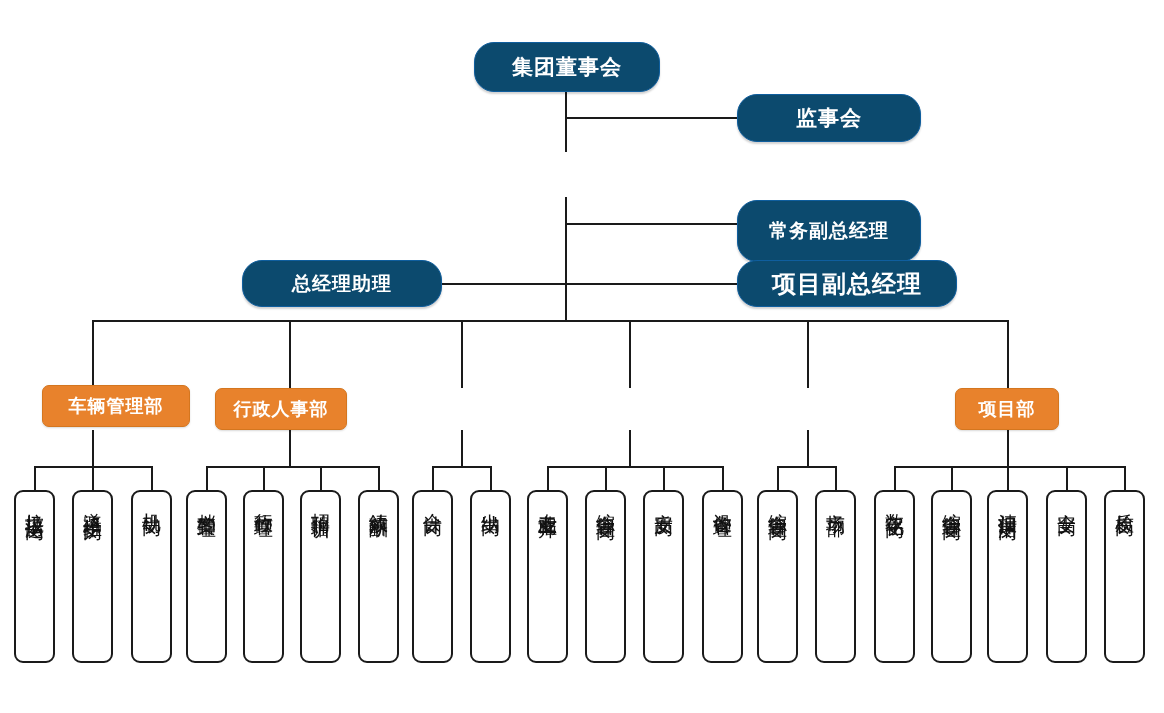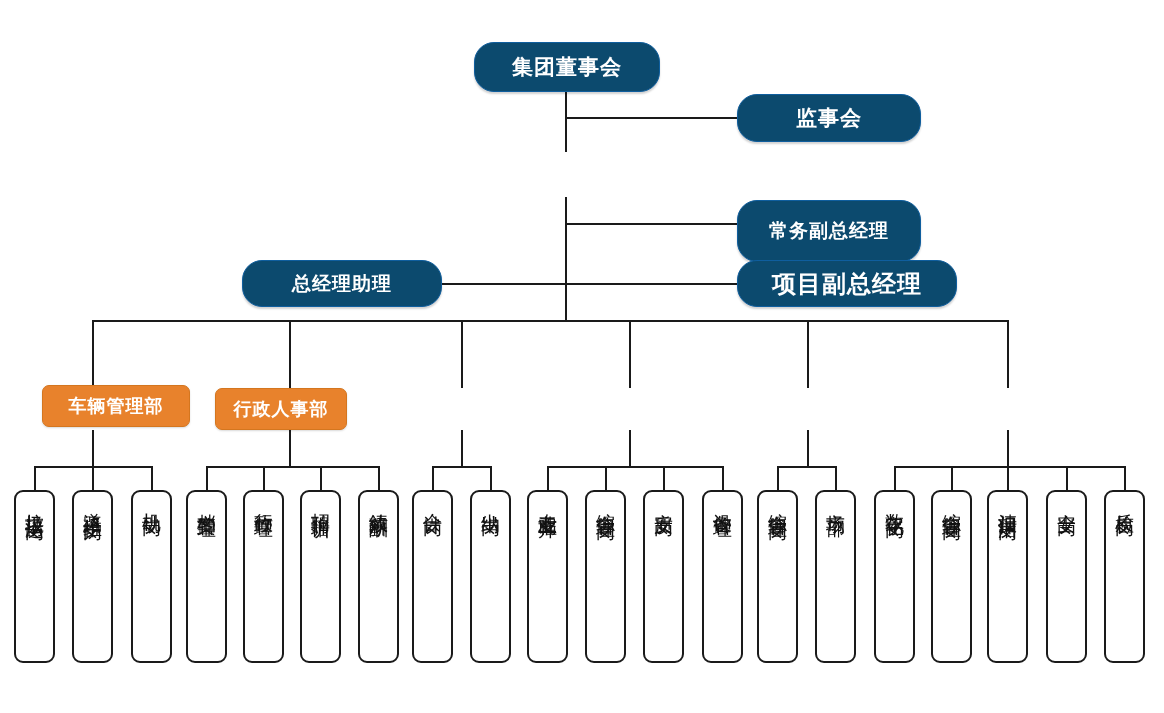--- a/index.html
+++ b/index.html
@@ -95,20 +95,21 @@
 
 
   <div class="node blue" style="left:737px;top:200px;width:184px;height:62px;font-size:19px;">常务副总经理</div>
 
   <div class="node blue" style="left:737px;top:260px;width:220px;height:47px;font-size:24px;">项目副总经理</div>
 
   <div class="node blue" style="left:242px;top:260px;width:200px;height:47px;font-size:19px;">总经理助理</div>
 
   <div class="node orange" style="left:18px;top:385px;width:148px;height:42px;margin-left:24px;">车辆管理部</div>
   <div class="node orange" style="left:215px;top:388px;width:132px;height:42px;">行政人事部</div>
+  <div class="node orange" style="left:955px;top:388px;width:104px;height:42px;">项目部</div>
 
   <div class="node leaf" style="left:14px;top:490px;width:41px;height:173px;">垃圾清运岗</div>
   <div class="node leaf" style="left:72px;top:490px;width:41px;height:173px;">道路维护岗</div>
   <div class="node leaf" style="left:131px;top:490px;width:41px;height:173px;">机动岗</div>
 
   <div class="node leaf" style="left:186px;top:490px;width:41px;height:173px;">档案管理</div>
   <div class="node leaf" style="left:243px;top:490px;width:41px;height:173px;">行政管理</div>
   <div class="node leaf" style="left:300px;top:490px;width:41px;height:173px;">招聘培训</div>
   <div class="node leaf" style="left:358px;top:490px;width:41px;height:173px;">绩效薪酬</div>
 

